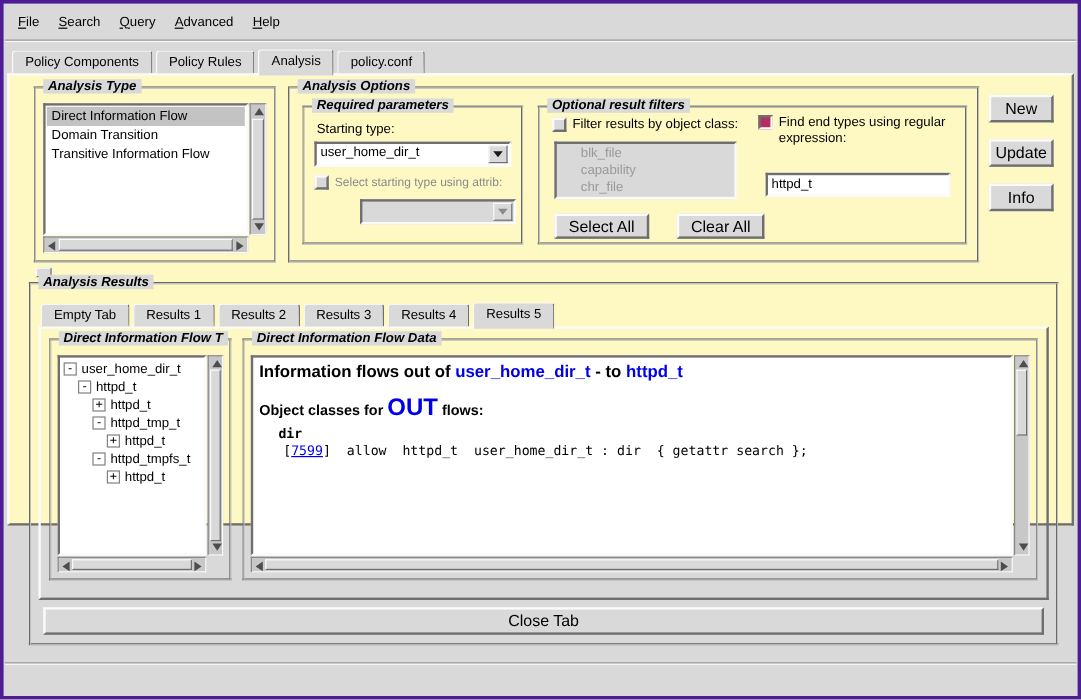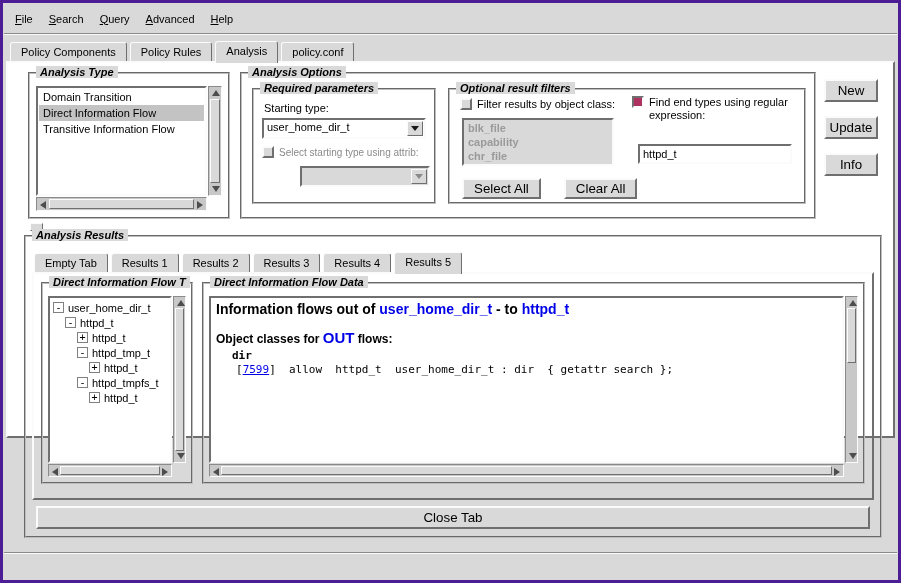--- a/index.html
+++ b/index.html
@@ -26,21 +26,21 @@
 
   
   .tabbar { position:absolute; left:7px; top:36px; height:22px; display:flex;
             align-items:flex-end; z-index:6; }
   .tab, .rtab { background:#d9d9d9; height:19px; line-height:18px; padding:0 10px;
          border:1px solid; border-color:#fbfbfb #6f6f6f #6f6f6f #fbfbfb; border-bottom:none;
          border-radius:3px 3px 0 0; margin-right:3px; white-space:nowrap; cursor:default; }
   .tab.active, .rtab.active { height:22px; margin-bottom:-2px; z-index:7; position:relative; }
 
   .main { position:absolute; left:3px; right:3px; top:58px; height:377px;
-          background:#ffffff; z-index:1; }
+          background:#fef9c3; z-index:1; }
 
   
   .gframe { position:absolute; border:2px groove #bdbdbd; }
   .gtitle { position:absolute; top:-8px; left:6px; background:#d9d9d9; padding:0 4px;
             font-weight:bold; font-style:italic; white-space:nowrap; }
 
   .frame-analysis-type { left:20px; top:9px; width:202px; height:147px; }
   .lb-grid { position:absolute; left:6px; right:6px; top:12px; bottom:6px;
              display:grid; grid-template-columns:1fr 14px; grid-template-rows:1fr 14px; gap:1px; }
   .listbox { grid-area:1/1; background:#fff; overflow:hidden; padding:1px; }
@@ -84,21 +84,21 @@
            justify-content:center; border:1px solid; border-color:#fbfbfb #6f6f6f #6f6f6f #fbfbfb; }
   .tri-down { width:0; height:0; border-left:4px solid transparent;
            border-right:4px solid transparent; border-top:5px solid #1a1a1a; }
   .combo.disabled { background:#d9d9d9; }
   .combo.disabled .tri-down { border-top-color:#8a8a8a; }
 
   .frame-filters { left:206px; top:14px; width:358px; height:116px; }
   .chkrow2 { position:absolute; left:10px; top:8px; }
   .dlistbox { position:absolute; left:12px; top:28px; width:152px; height:48px;
               background:#d9d9d9; border:2px solid; border-color:#6f6f6f #fbfbfb #fbfbfb #6f6f6f;
-              color:#9a9a9a; padding:1px 4px; overflow:hidden;font-weight:bold; }
+              color:#9a9a9a; padding:1px 20px; overflow:hidden; }
   .dlistbox div { height:14px; line-height:14px; }
   .btnrow { position:absolute; left:12px; top:88px; display:flex; gap:23px; }
   .btn { display:inline-flex; align-items:center; justify-content:center; background:#d9d9d9;
          border:2px solid; border-color:#fbfbfb #6f6f6f #6f6f6f #fbfbfb; padding:0 10px;
          height:21px; cursor:default; white-space:nowrap; }
   .chkrow3 { position:absolute; left:182px; top:6px; width:172px; align-items:flex-start; }
   .chkrow3 .cblabel { line-height:13px; }
   .entry { background:#fff; border:2px solid; border-color:#6f6f6f #fbfbfb #fbfbfb #6f6f6f;
            font:inherit; padding:0 3px; outline:none; }
   .regex-entry { position:absolute; left:188px; top:54px; width:154px; height:20px; }
@@ -130,21 +130,21 @@
   .lvl2 { padding-left:27px; } .lvl3 { padding-left:39px; }
 
   .frame-data { left:168px; top:8px; right:7px; height:202px; }
   .data-grid { position:absolute; left:5px; right:5px; top:12px; bottom:5px;
                display:grid; grid-template-columns:1fr 13px; grid-template-rows:1fr 13px; gap:1px; }
   .textarea { grid-area:1/1; background:#fff; border:2px solid;
               border-color:#6f6f6f #fbfbfb #fbfbfb #6f6f6f; overflow:hidden; padding:3px 5px; }
   .flow-heading { font-size:14px; font-weight:bold; white-space:pre-wrap; }
   .blue { color:var(--accent-blue,#0000e8); }
   .flow-classes { font-size:12px; font-weight:bold; white-space:pre-wrap; margin-top:12px; }
-  .out-kw { font-size:15px; }
+  .out-kw { font-size:20px; }
   .mono { font-family:"DejaVu Sans Mono","Liberation Mono",monospace; font-size:11px; white-space:pre; }
   .flow-objclass { font-weight:bold; margin:3px 0 0 16px; }
   .flow-rule { margin:1px 0 0 20px; }
   .rule-link { color:var(--accent-blue,#0000e8); text-decoration:underline; cursor:pointer; }
 
   .close-tab { position:absolute; left:10px; right:10px; bottom:7px; height:23px; }
 
   .statusbar { position:absolute; left:4px; right:4px; top:555px; height:23px; display:flex; gap:4px; }
   .scell { border:1px solid; border-color:#8a8a8a #fbfbfb #fbfbfb #8a8a8a;
            background:#d9d9d9; height:23px; line-height:21px; overflow:hidden; }
@@ -173,22 +173,22 @@
     <div class="tab active">Analysis</div>
     <div class="tab">policy.conf</div>
   </div>
 
   <div class="main out2">
 
     <div class="gframe frame-analysis-type">
       <span class="gtitle">Analysis Type</span>
       <div class="lb-grid">
         <div class="listbox in2">
+          <div class="listitem selected">Direct Information Flow</div>
           <div class="listitem">Domain Transition</div>
-          <div class="listitem selected">Direct Information Flow</div>
           <div class="listitem">Transitive Information Flow</div>
         </div>
         <div class="vscroll in1">
           <div class="vthumb" style="top:12px; bottom:12px;"></div>
         </div>
         <div class="hscroll in1">
           <div class="hthumb" style="left:12px; right:12px;"></div>
         </div>
       </div>
     </div>

